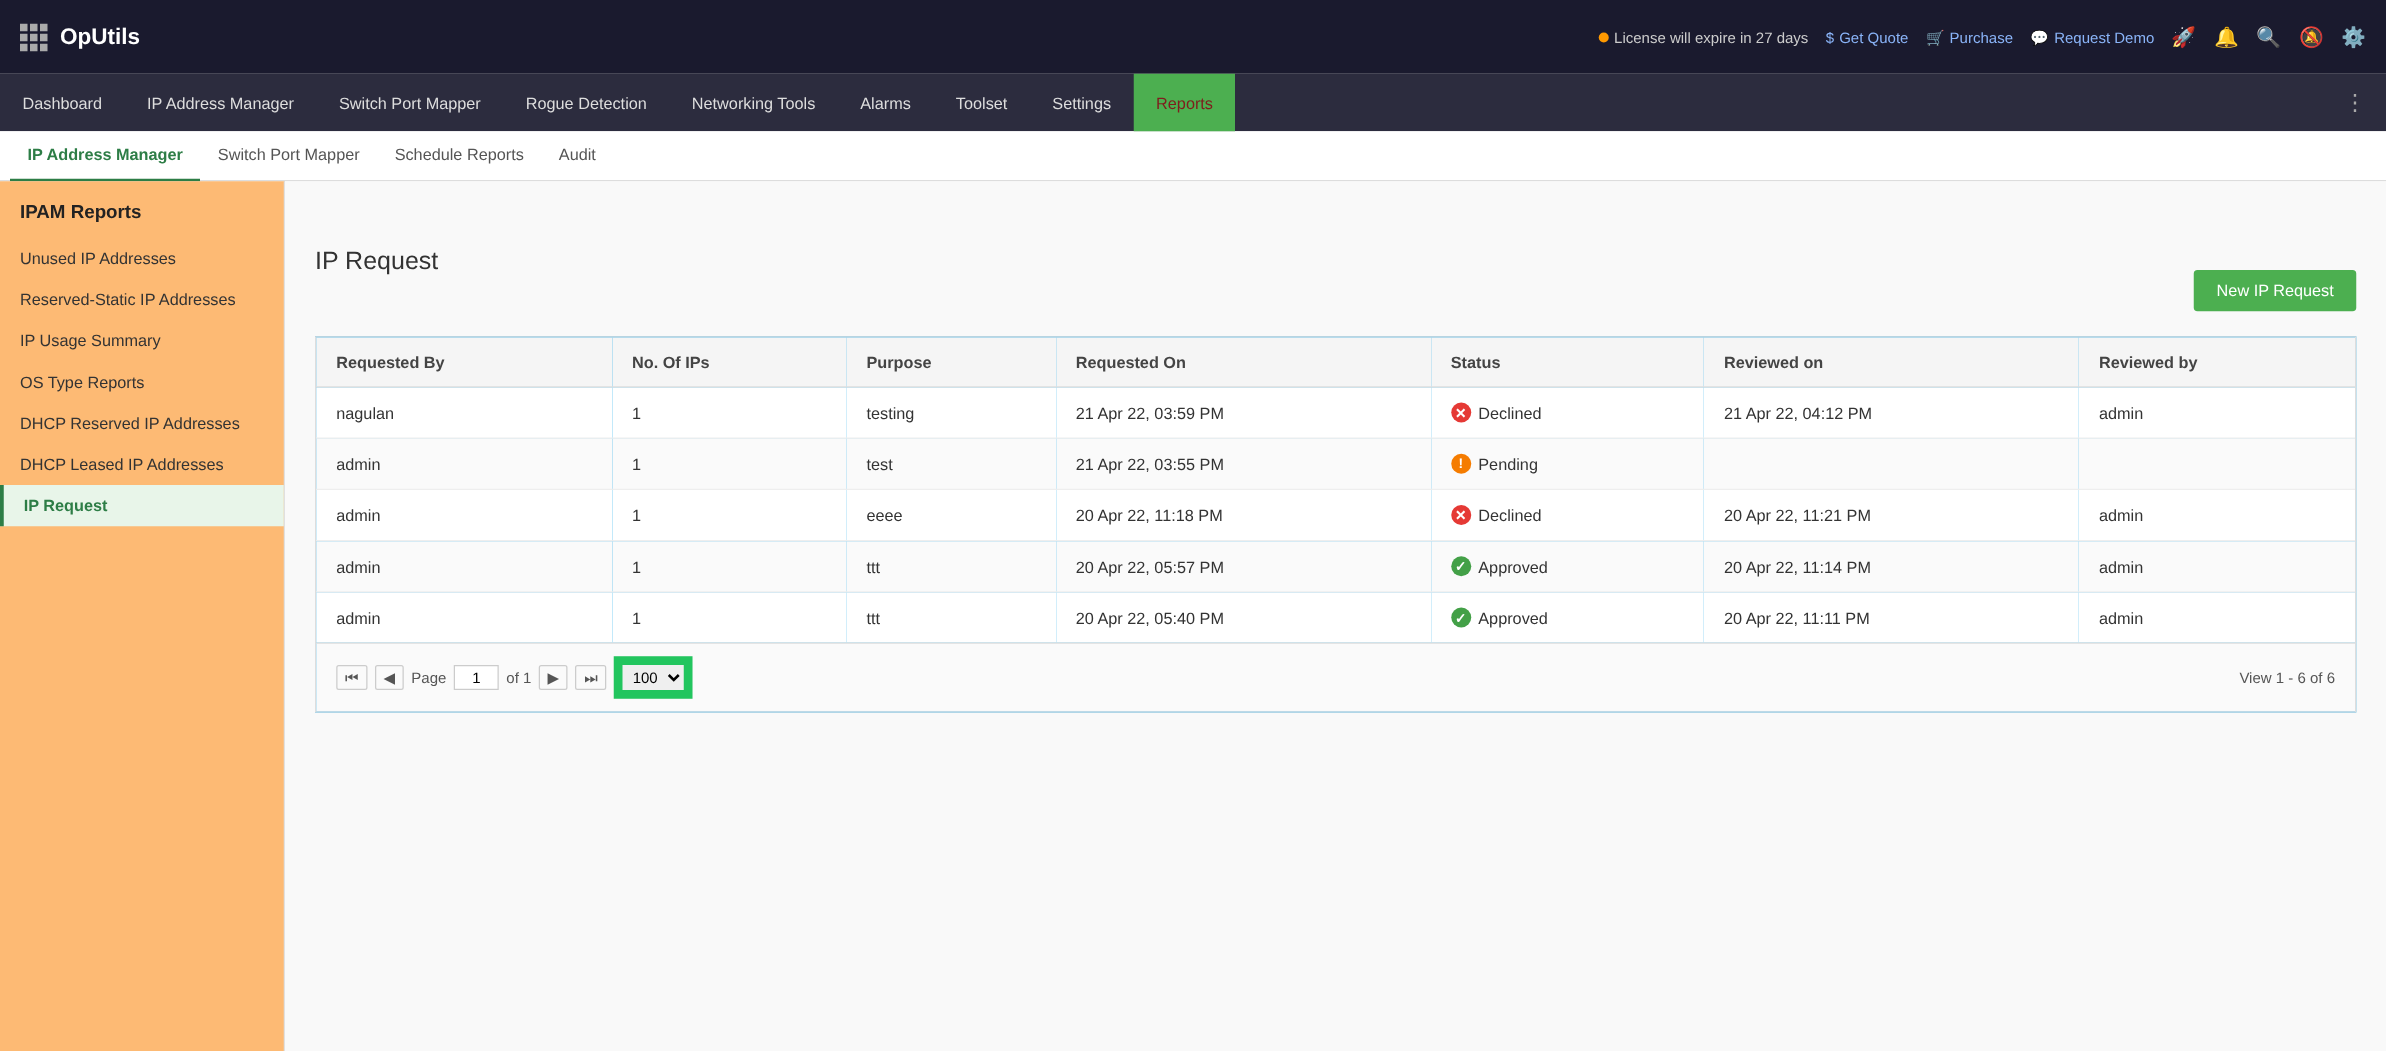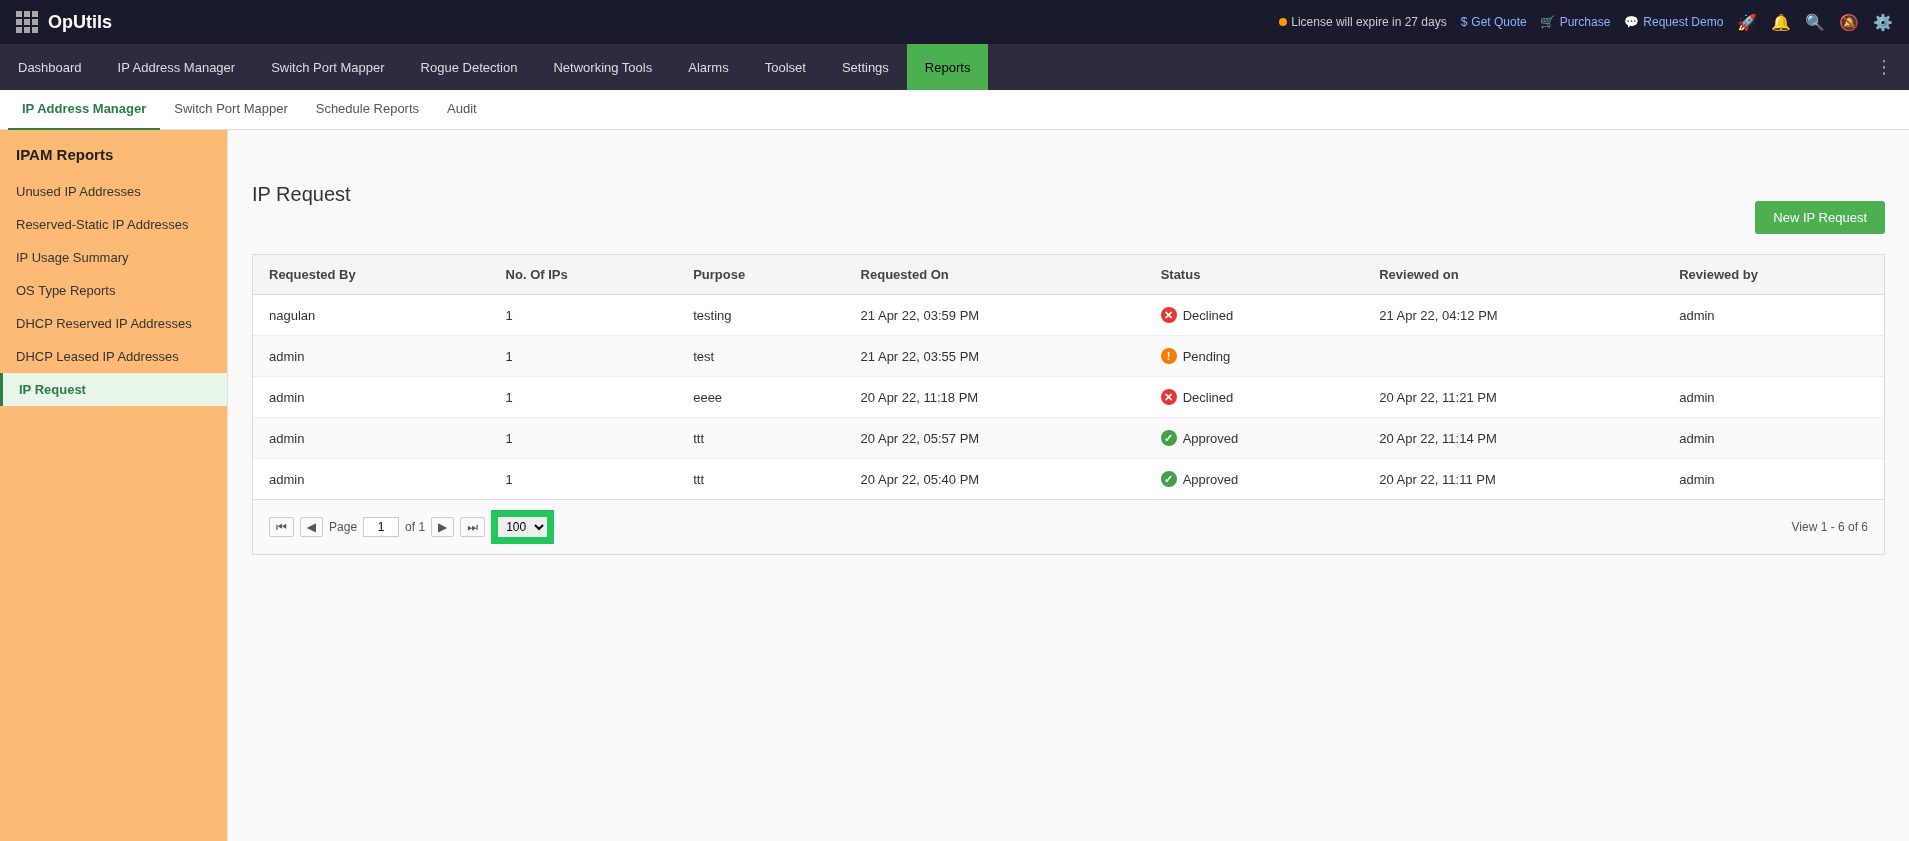--- a/index.html
+++ b/index.html
@@ -5,21 +5,21 @@
     * { box-sizing: border-box; margin: 0; padding: 0; }
     body { font-family: Arial, sans-serif; font-size: 13px; background: #f5f5f5; color: #333; }
 
     
     .top-bar {
       background: #1a1a2e;
       color: #ccc;
       display: flex;
       align-items: center;
       padding: 0 16px;
-      height: 44px;
+      height: 59px;
       justify-content: space-between;
     }
     .top-bar-left {
       display: flex;
       align-items: center;
       gap: 10px;
     }
     .app-grid-icon {
       display: grid;
       grid-template-columns: repeat(3, 6px);
@@ -89,21 +89,21 @@
       height: 46px;
       display: flex;
       align-items: center;
       cursor: pointer;
       font-size: 13px;
       white-space: nowrap;
       text-align: right;
     }
     .main-nav .nav-item.active {
       background: #4caf50;
-      color: #000000;
+      color: #7f1d1d;
     }
     .main-nav .nav-more {
       margin-left: auto;
       color: #aaa;
       padding: 0 16px;
       cursor: pointer;
       font-size: 18px;
     }
 
     

